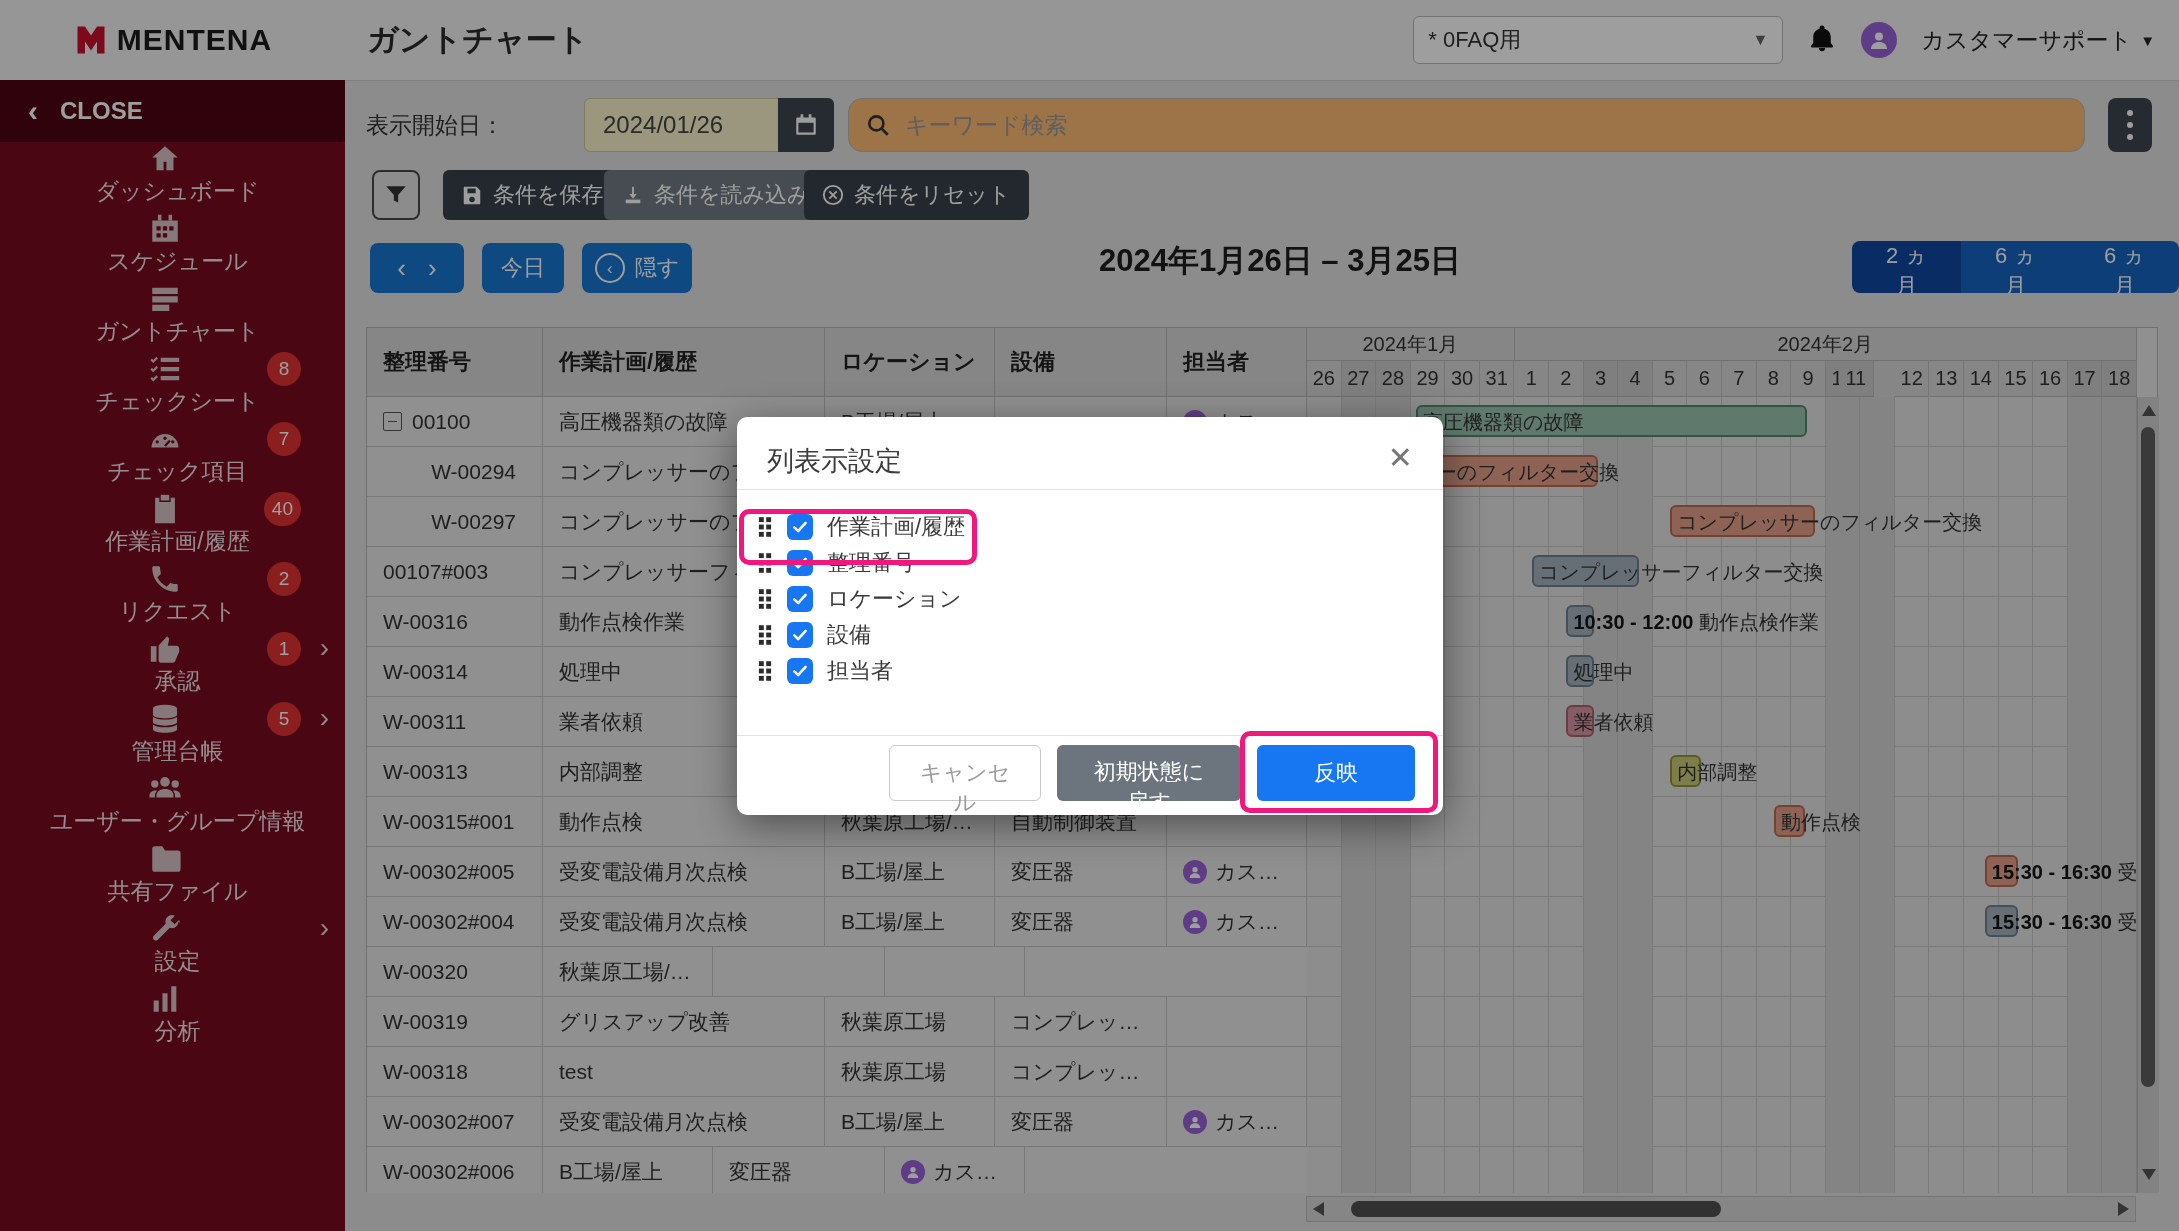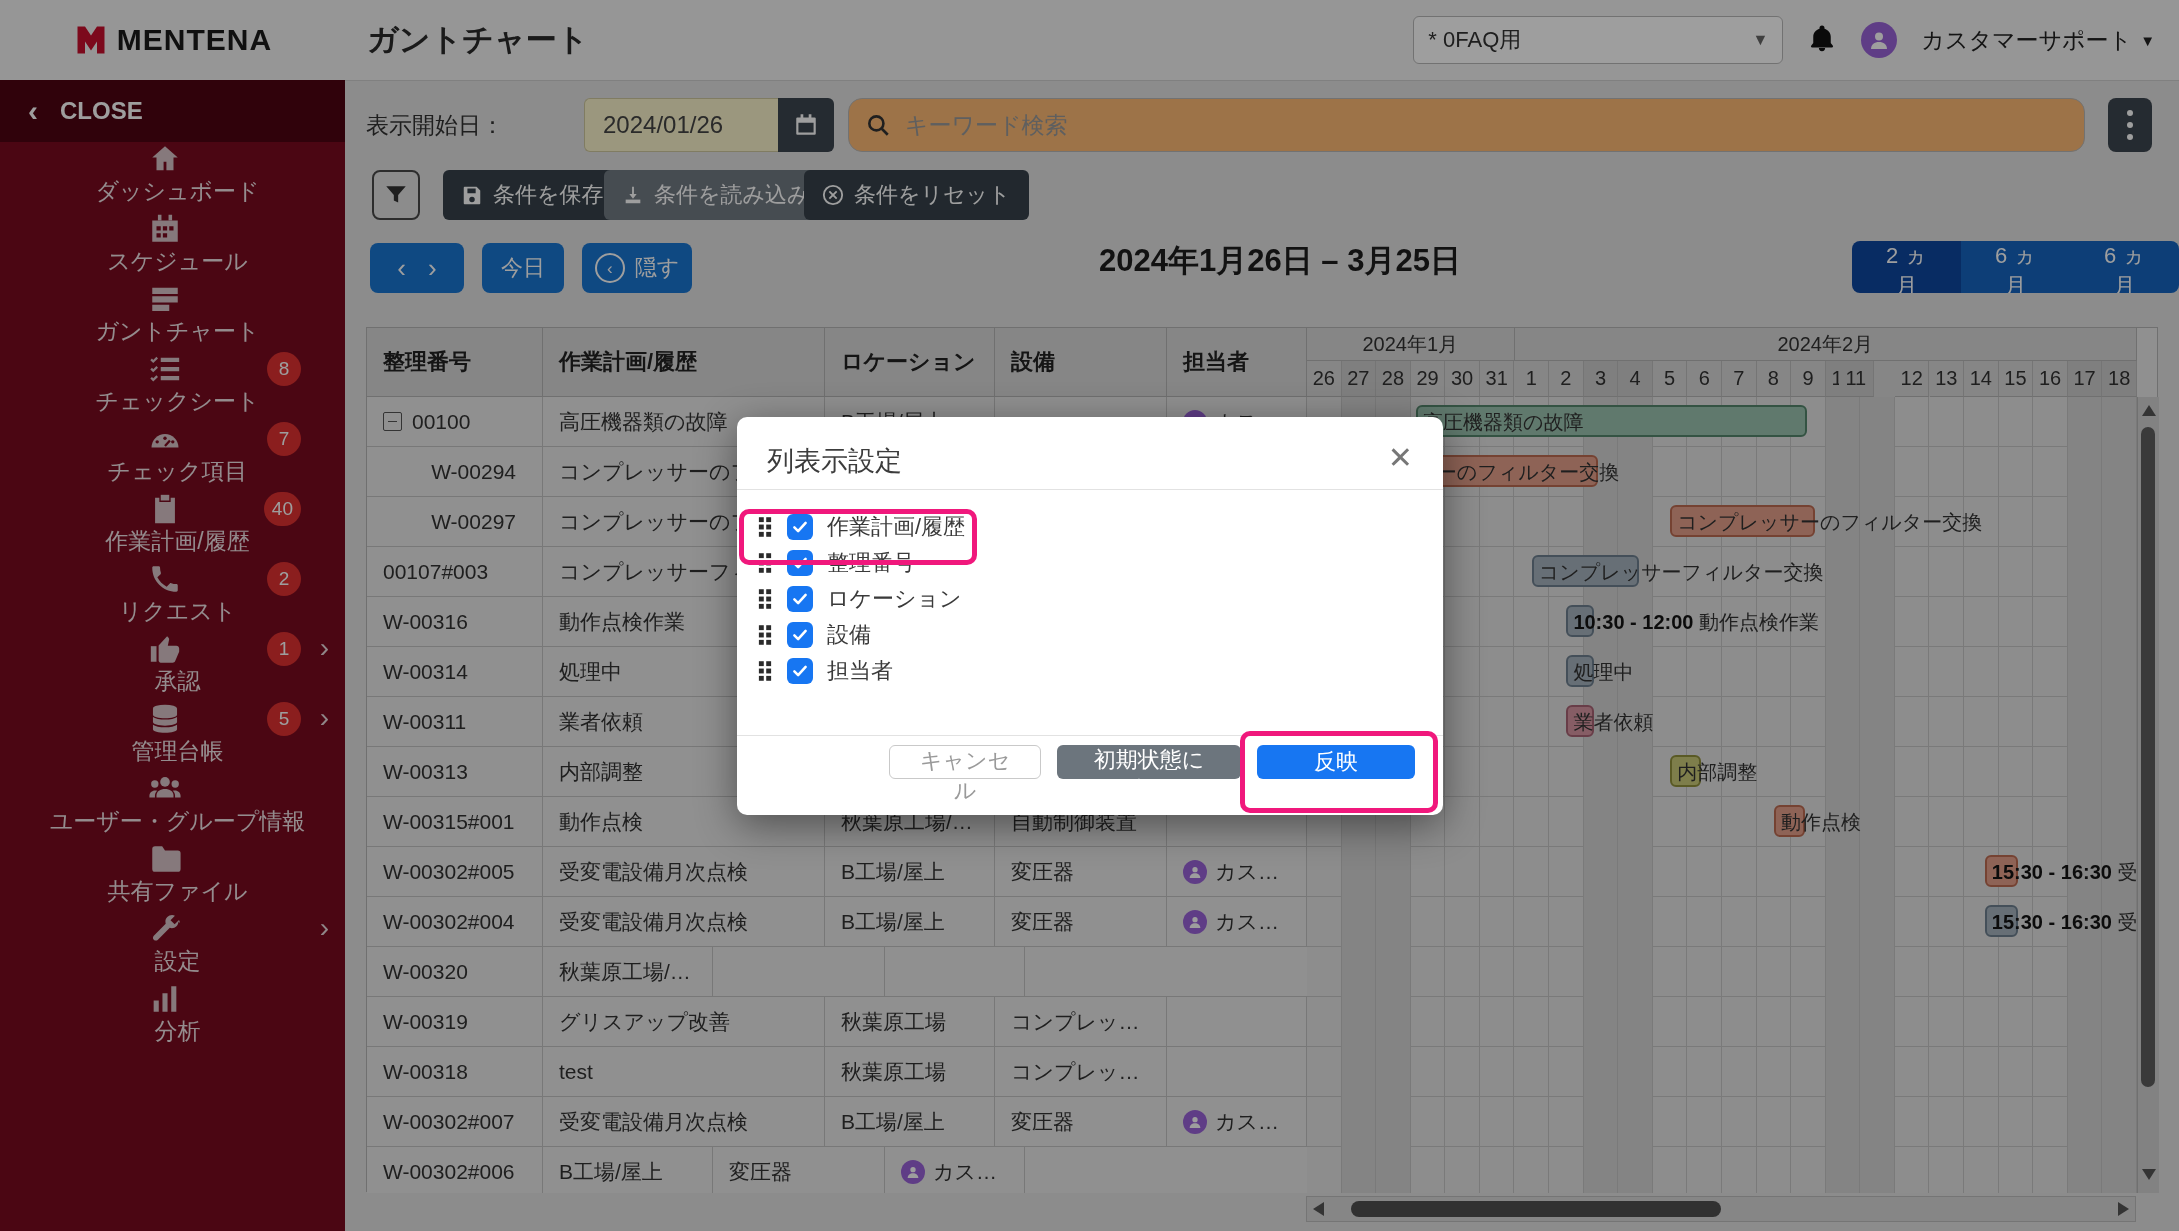--- a/index.html
+++ b/index.html
@@ -106,21 +106,21 @@
   .modal-title{position:absolute;left:30px;top:26px;font-size:27px;color:#3c3c3c;}
   .modal-close{position:absolute;right:24px;top:22px;font-size:30px;color:#777;background:none;border:none;cursor:pointer;font-family:inherit;}
   .modal-div1{position:absolute;left:0;top:72px;width:706px;height:1px;background:#e2e2e2;}
   .modal-div2{position:absolute;left:0;top:318px;width:706px;height:1px;background:#e2e2e2;}
   .chk-list{position:absolute;left:20px;top:96px;display:flex;flex-direction:column;gap:9px;}
   .chk-row{height:27px;display:flex;align-items:center;gap:14px;}
   .handle{color:#2b2b2b;cursor:grab;display:flex;}
   .chkbox{width:26px;height:26px;border-radius:6px;background:#1776f2;display:flex;align-items:center;justify-content:center;cursor:pointer;flex:0 0 auto;}
   .chk-label{font-size:22px;color:#3a3a3a;white-space:nowrap;}
   .modal-footer{position:absolute;right:28px;top:328px;display:flex;gap:16px;align-items:center;}
-  .m-btn{height:34px;border-radius:6px;font-size:22px;cursor:pointer;font-family:inherit;border:none;padding:0 26px;}
+  .m-btn{height:56px;border-radius:6px;font-size:22px;cursor:pointer;font-family:inherit;border:none;padding:12px 26px;}
   .btn-cancel{background:#fff;border:1px solid #c9c9c9;color:#9a9a9a;width:152px;}
   .btn-reset{background:#6c757d;color:#fff;width:184px;}
   .btn-apply{background:#1776f2;color:#fff;width:158px;}
   .annotation{position:absolute;border:5px solid #f0187c;border-radius:10px;z-index:55;pointer-events:none;}
   .ann-1{left:739px;top:509px;width:228px;height:46px;}
   .ann-2{left:1240px;top:731px;width:188px;height:72px;}
 </style>
 </head>
 <body>
 

